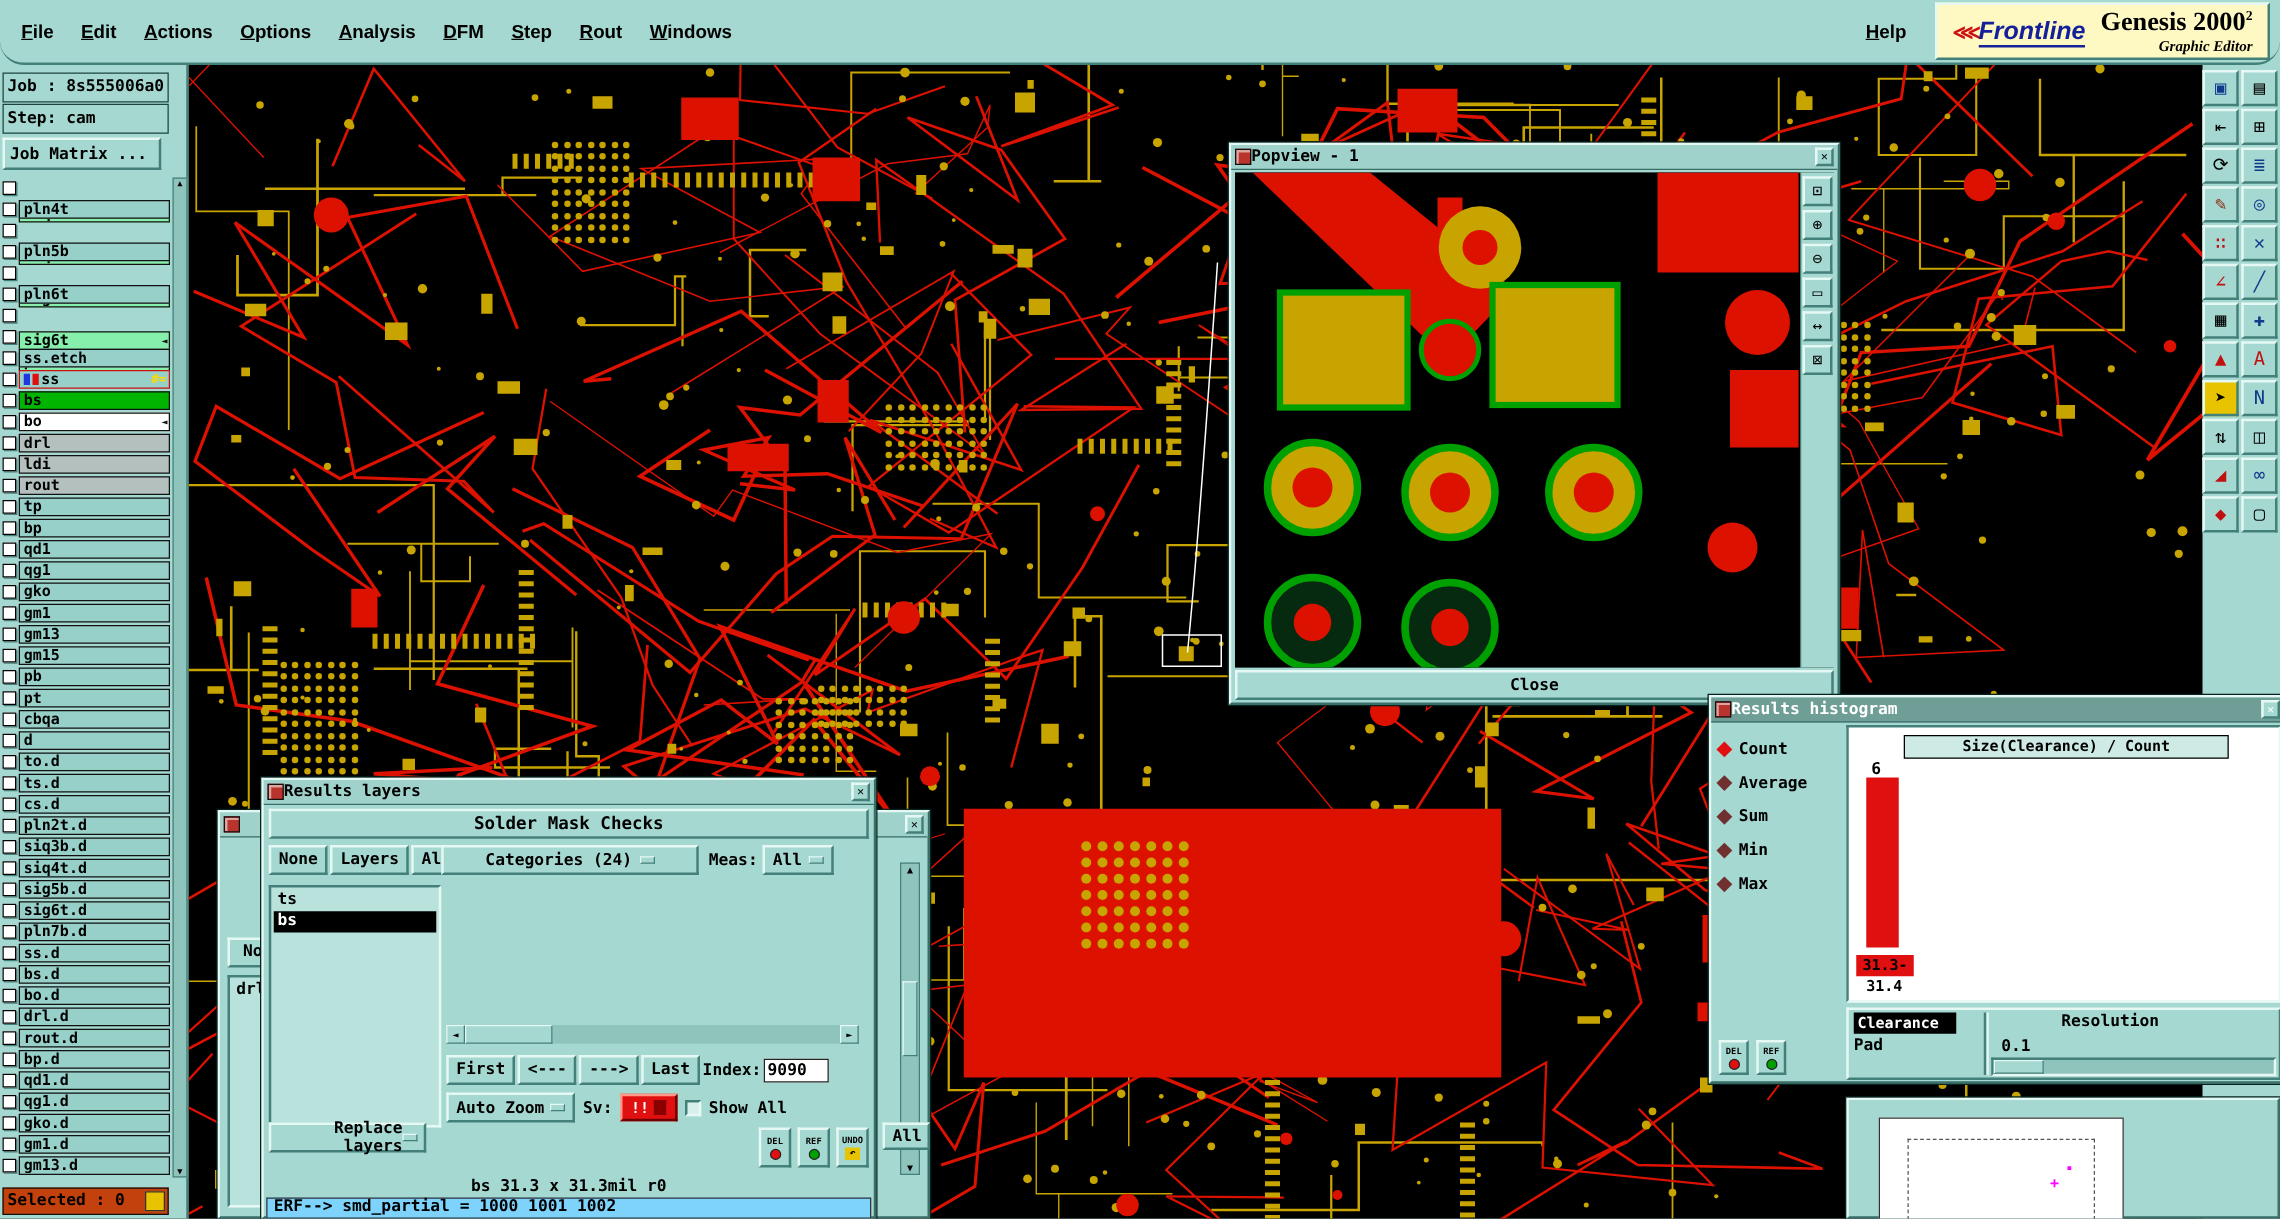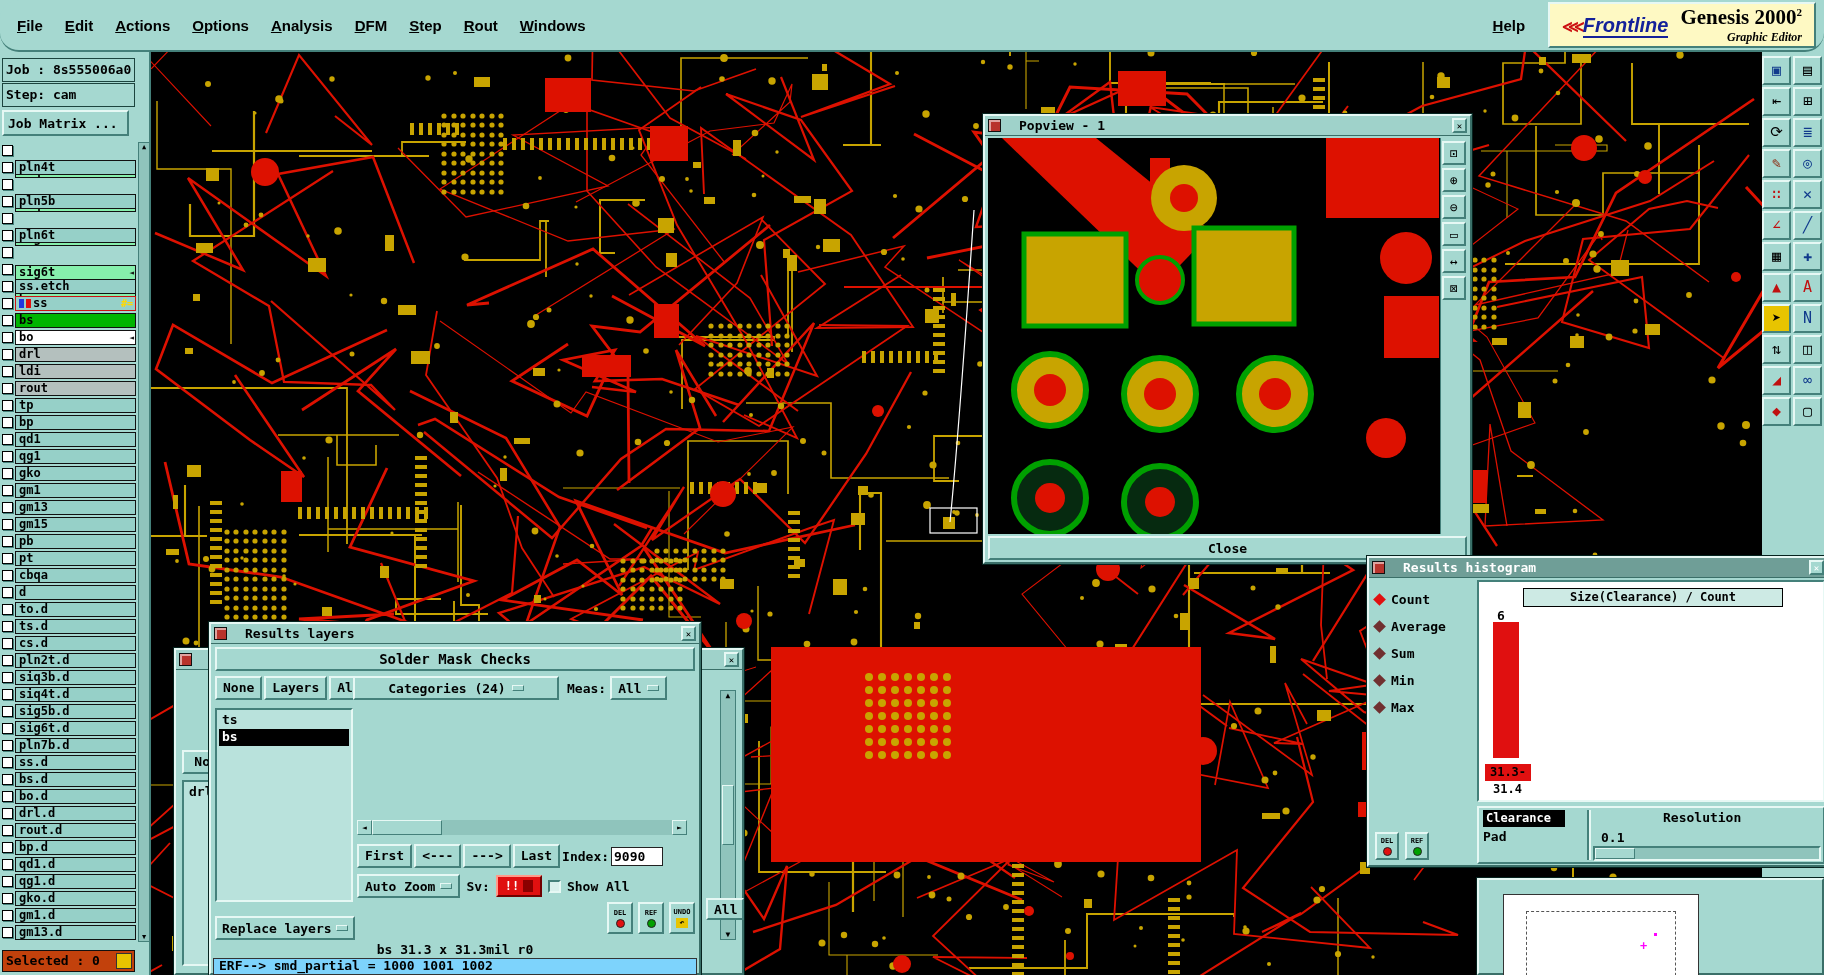--- a/index.html
+++ b/index.html
@@ -59,21 +59,21 @@
   .canvas{left:151px;top:52px;width:1611px;height:923px;background:#000;}
 
   
   .right-toolbar{left:1762px;top:56px;width:62px;display:grid;grid-template-columns:29px 29px;gap:2px;}
   .tool-btn{width:29px;height:29px;font-size:15px;text-align:center;line-height:25px;overflow:hidden;}
 
   
   .window{position:absolute;background:#a5d8d0;border-style:solid;border-width:2px;
           border-color:#e6f8f4 #3a6f68 #3a6f68 #e6f8f4;outline:1px solid #06231f;}
   .titlebar{height:20px;background:#9fd2ca;border-bottom:1px solid #3a6f68;display:flex;align-items:center;
-            gap:18px;padding:0 3px;font:bold 13px "DejaVu Sans Mono",monospace;}
+            gap:0;padding:0 3px;font:bold 13px "DejaVu Sans Mono",monospace;}
   .win-icon{width:13px;height:13px;background:#b8342c;border:1px solid #111;box-shadow:inset 2px 2px 0 rgba(255,255,255,.55);flex:none;}
   .close-x{width:15px;height:15px;margin-left:auto;font:bold 9px "DejaVu Sans Mono",monospace;display:flex;align-items:center;
            justify-content:center;background:#a5d8d0;border-style:solid;border-width:2px;border-color:#e6f8f4 #44807a #44807a #e6f8f4;}
 
   
   .popview{left:983px;top:114px;width:489px;height:450px;z-index:35;}
   .pv-body{position:absolute;left:3px;top:22px;width:479px;height:396px;background:#000;}
   .pv-side{position:absolute;right:-1px;top:0;width:28px;height:100%;background:#a5d8d0;display:flex;
            flex-direction:column;gap:3px;padding:3px 1px;border-left:1px solid #44807a;}
   .pv-tool{width:24px;height:24px;font-size:13px;text-align:center;line-height:21px;}
@@ -104,22 +104,22 @@
   .sb-space{flex:1;}
   .rv-nav{position:absolute;left:146px;top:220px;display:flex;gap:2px;align-items:center;
           font:bold 13px "DejaVu Sans Mono",monospace;}
   .nav-index{width:52px;height:19px;background:#fff;border:1px solid #222;font:bold 13px "DejaVu Sans Mono",monospace;padding-left:2px;}
   .rv-zoom{position:absolute;left:146px;top:250px;display:flex;align-items:center;gap:6px;
            font:bold 13px "DejaVu Sans Mono",monospace;}
   .sv-btn{width:46px;height:22px;background:#e01010;border-style:solid;border-width:2px;border-color:#ff9a8a #700000 #700000 #ff9a8a;
           color:#fff;font:bold 12px "DejaVu Sans Mono",monospace;display:flex;align-items:center;justify-content:center;gap:4px;}
   .sv-block{width:10px;height:12px;background:#8a0000;}
   .cb{width:13px;height:13px;background:#d8f0ec;border-style:solid;border-width:2px;border-color:#44807a #e6f8f4 #e6f8f4 #44807a;flex:none;}
-  .rv-repl{position:absolute;left:4px;top:292px;width:140px;height:24px;display:flex;align-items:center;
-           justify-content:space-between;padding:0 5px;font:bold 13px "DejaVu Sans Mono",monospace;}
+  .rv-repl{position:absolute;left:4px;top:274px;width:126px;height:24px;display:flex;align-items:center;
+           justify-content:space-between;padding:0 5px;font:bold 13px "DejaVu Sans Mono",monospace;text-align:right;}
   .rv-actions{position:absolute;left:396px;top:278px;display:flex;gap:5px;}
   .mini-btn{width:26px;height:32px;display:flex;flex-direction:column;align-items:center;justify-content:center;gap:2px;}
   .mini-lbl{font:bold 7px "DejaVu Sans Mono",monospace;}
   .mini-dot{width:9px;height:9px;border-radius:50%;border:1px solid #222;}
   .dot-red{background:#e01010;}
   .dot-green{background:#00a000;}
   .dot-undo{background:#e8c400;border-radius:0;font:bold 8px "DejaVu Sans Mono",monospace;width:12px;height:10px;text-align:center;line-height:9px;}
   .rv-status{position:absolute;left:0;top:318px;width:100%;text-align:center;font:bold 13px "DejaVu Sans Mono",monospace;}
   .rv-cmd{position:absolute;left:2px;top:334px;width:484px;height:17px;background:#7dd3fc;border:1px solid #333;
           font:bold 13px "DejaVu Sans Mono",monospace;line-height:14px;padding-left:5px;white-space:nowrap;}
@@ -146,21 +146,21 @@
   .plot-bar{position:absolute;left:14px;bottom:42px;width:26px;background:#e01010;}
   .bar-value{position:absolute;left:18px;top:26px;font:bold 13px "DejaVu Sans Mono",monospace;}
   .bin-top{position:absolute;left:6px;top:182px;width:46px;height:17px;background:#e01010;
            font:bold 12px "DejaVu Sans Mono",monospace;text-align:center;line-height:16px;}
   .bin-bottom{position:absolute;left:14px;top:200px;font:bold 12px "DejaVu Sans Mono",monospace;}
   .hist-frame{position:absolute;left:108px;top:248px;width:348px;height:58px;}
   .clearance-box{position:absolute;left:114px;top:252px;width:82px;height:17px;background:#000;color:#fff;
                  font:bold 12px "DejaVu Sans Mono",monospace;line-height:16px;padding-left:3px;}
   .pad-label{position:absolute;left:114px;top:271px;font:bold 13px "DejaVu Sans Mono",monospace;}
   .hist-divider{position:absolute;left:218px;top:252px;width:4px;height:50px;border-left:2px solid #44807a;border-right:2px solid #e6f8f4;}
-  .res-label{position:absolute;left:294px;top:252px;font:bold 13px "DejaVu Sans Mono",monospace;}
+  .res-label{position:absolute;left:280px;top:252px;font:bold 13px "DejaVu Sans Mono",monospace;}
   .res-value{position:absolute;left:232px;top:272px;font:bold 13px "DejaVu Sans Mono",monospace;}
   .res-slider{position:absolute;left:224px;top:288px;width:228px;height:15px;background:#8fc4bc;display:flex;}
   .res-thumb{width:40px;background:#a5d8d0;border-style:solid;border-width:1px;border-color:#e6f8f4 #44807a #44807a #e6f8f4;}
   .hist-actions{position:absolute;left:6px;top:274px;display:flex;gap:6px;}
   .hist-actions .mini-btn{height:28px;width:24px;}
 
   
   .fixwin{left:1477px;top:878px;width:347px;height:97px;z-index:20;}
   .fix-white{position:absolute;left:24px;top:14px;width:196px;height:95px;background:#fff;border:1px solid #333;}
   .fix-dash{position:absolute;left:22px;top:16px;width:150px;height:70px;border:1px dashed #555;}

